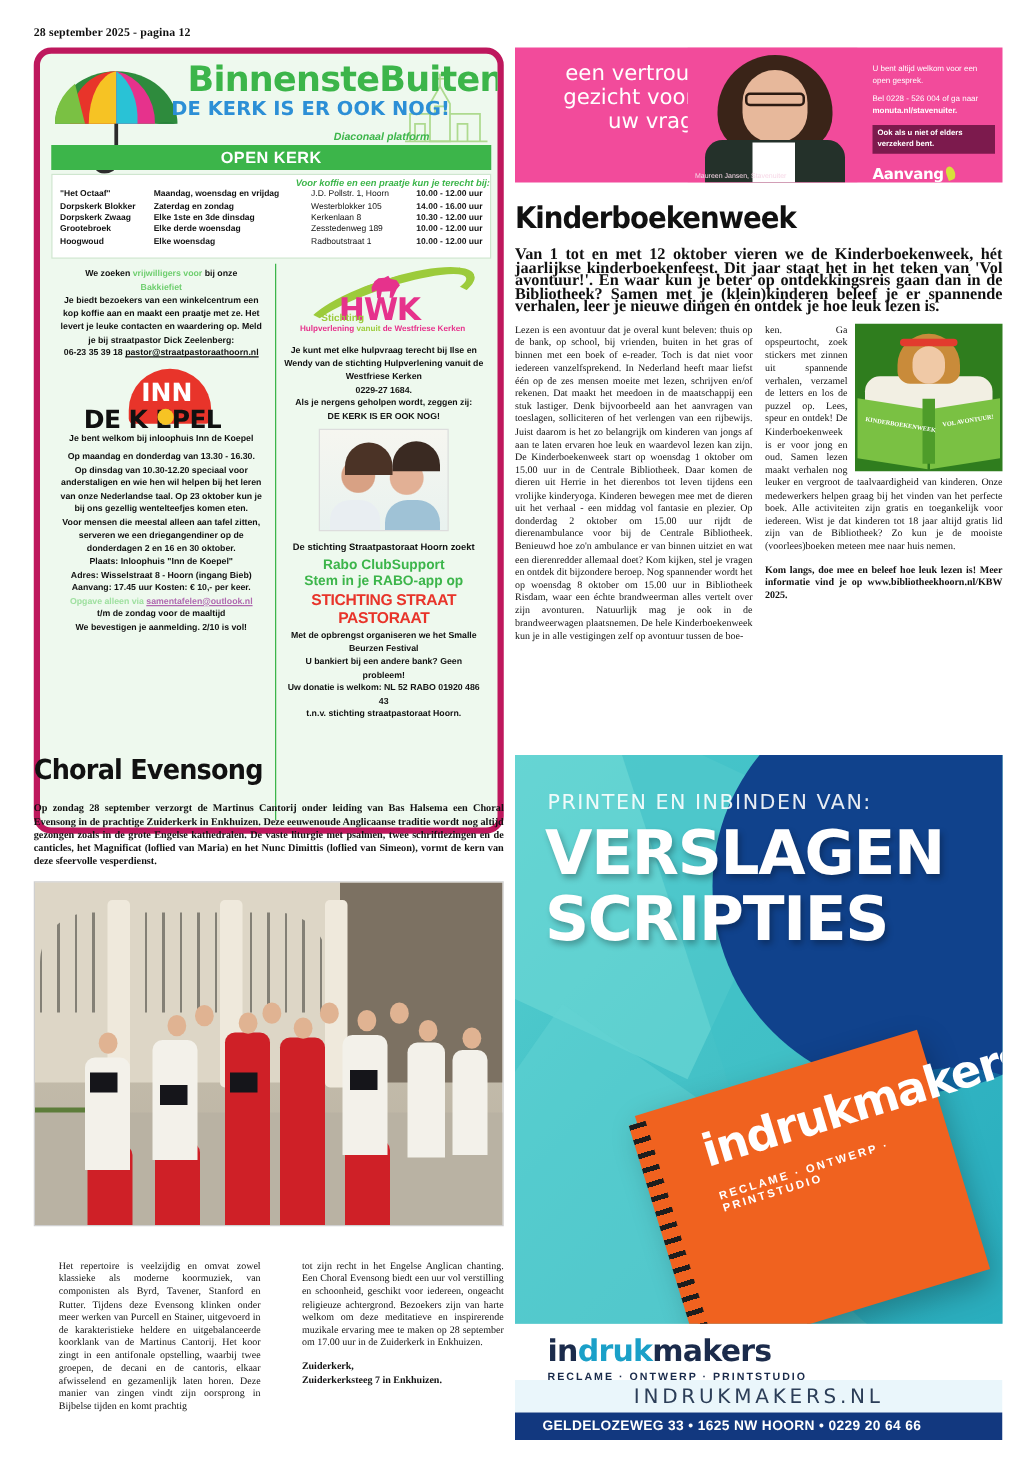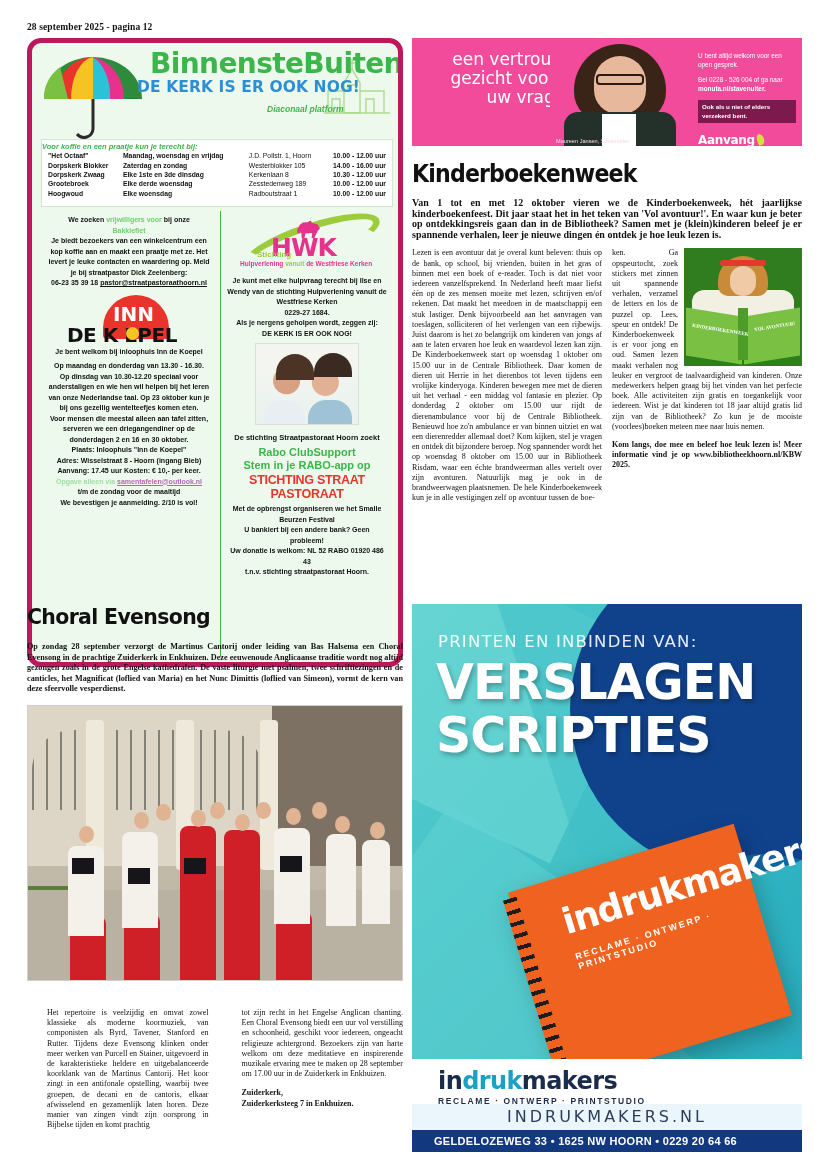--- a/index.html
+++ b/index.html
@@ -46,21 +46,21 @@
   .bb-openkerk {
     position:absolute; left:9px; top:73px; width:352px; height:20px;
     background:#3cb54a; color:#fff; text-align:center;
     font-size:13px; font-weight:700; line-height:20px; letter-spacing:.4px;
   }
   .bb-table-wrap {
     position:absolute; left:9px; top:96px; width:352px; height:68px;
     background:#fff; border:1px solid #cfe6cf;
   }
   .bb-tcap {
-    text-align:left; font-size:7.5px; font-style:italic; color:#3cb54a;
+    text-align:right; font-size:7.5px; font-style:italic; color:#3cb54a;
     font-weight:700; padding-top:2px;
   }
   table.bb-table { width:100%; border-collapse:collapse; font-size:6.8px; }
   table.bb-table td { padding:1.2px 2px; color:#111; font-weight:700; white-space:nowrap; }
   table.bb-table td.c1 { width:80px; padding-left:6px; }
   table.bb-table td.c2 { width:128px; }
   table.bb-table td.c3 { width:86px; font-weight:400; }
   table.bb-table td.c4 { text-align:right; padding-right:6px; }
 
   
@@ -173,21 +173,21 @@
 
   
   .kbw { position:absolute; left:412px; top:160px; width:390px; height:427px; }
   .kbw-title {
     font-family:"DejaVu Sans", sans-serif;
     font-size:24px; font-weight:700; color:#111; letter-spacing:-.9px;
     transform:scaleX(.92); transform-origin:left center;
   }
   .kbw-lead {
     margin-top:10px; font-family:"Liberation Serif", serif;
-    font-size:10px; line-height:10.6px; font-weight:700; color:#111;
+    font-size:13px; line-height:10.6px; font-weight:700; color:#111;
     text-align:justify;
   }
   .kbw-cols {
     margin-top:8px; display:flex; gap:10px;
     font-family:"Liberation Serif", serif;
     font-size:8px; line-height:10.2px; color:#111; text-align:justify;
   }
   .kbw-cols .col { width:190px; }
   .kbw-img {
     float:right; width:118px; height:118px; margin:0 0 4px 6px;
@@ -330,20 +330,21 @@
           <path d="M44 58 L44 44 L52 44 L52 58"></path>
           <path d="M26 36 L26 30 L34 30 L34 36"></path>
           <path d="M2 58 L68 58"></path>
         </g>
       </svg>
       <div class="bb-title">BinnensteBuiten</div>
       <div class="bb-sub">DE KERK IS ER OOK NOG!</div>
       <div class="bb-sub2">Diaconaal platform</div>
     </div>
 
+    <div class="bb-openkerk">OPEN KERK</div>
 
     <div class="bb-table-wrap">
       <div class="bb-tcap">Voor koffie en een praatje kun je terecht bij:</div>
       <table class="bb-table">
         <tbody>
           <tr>
             <td class="c1">"Het Octaaf"</td>
             <td class="c2">Maandag, woensdag en vrijdag</td>
             <td class="c3">J.D. Pollstr. 1, Hoorn</td>
             <td class="c4">10.00 - 12.00 uur</td>

